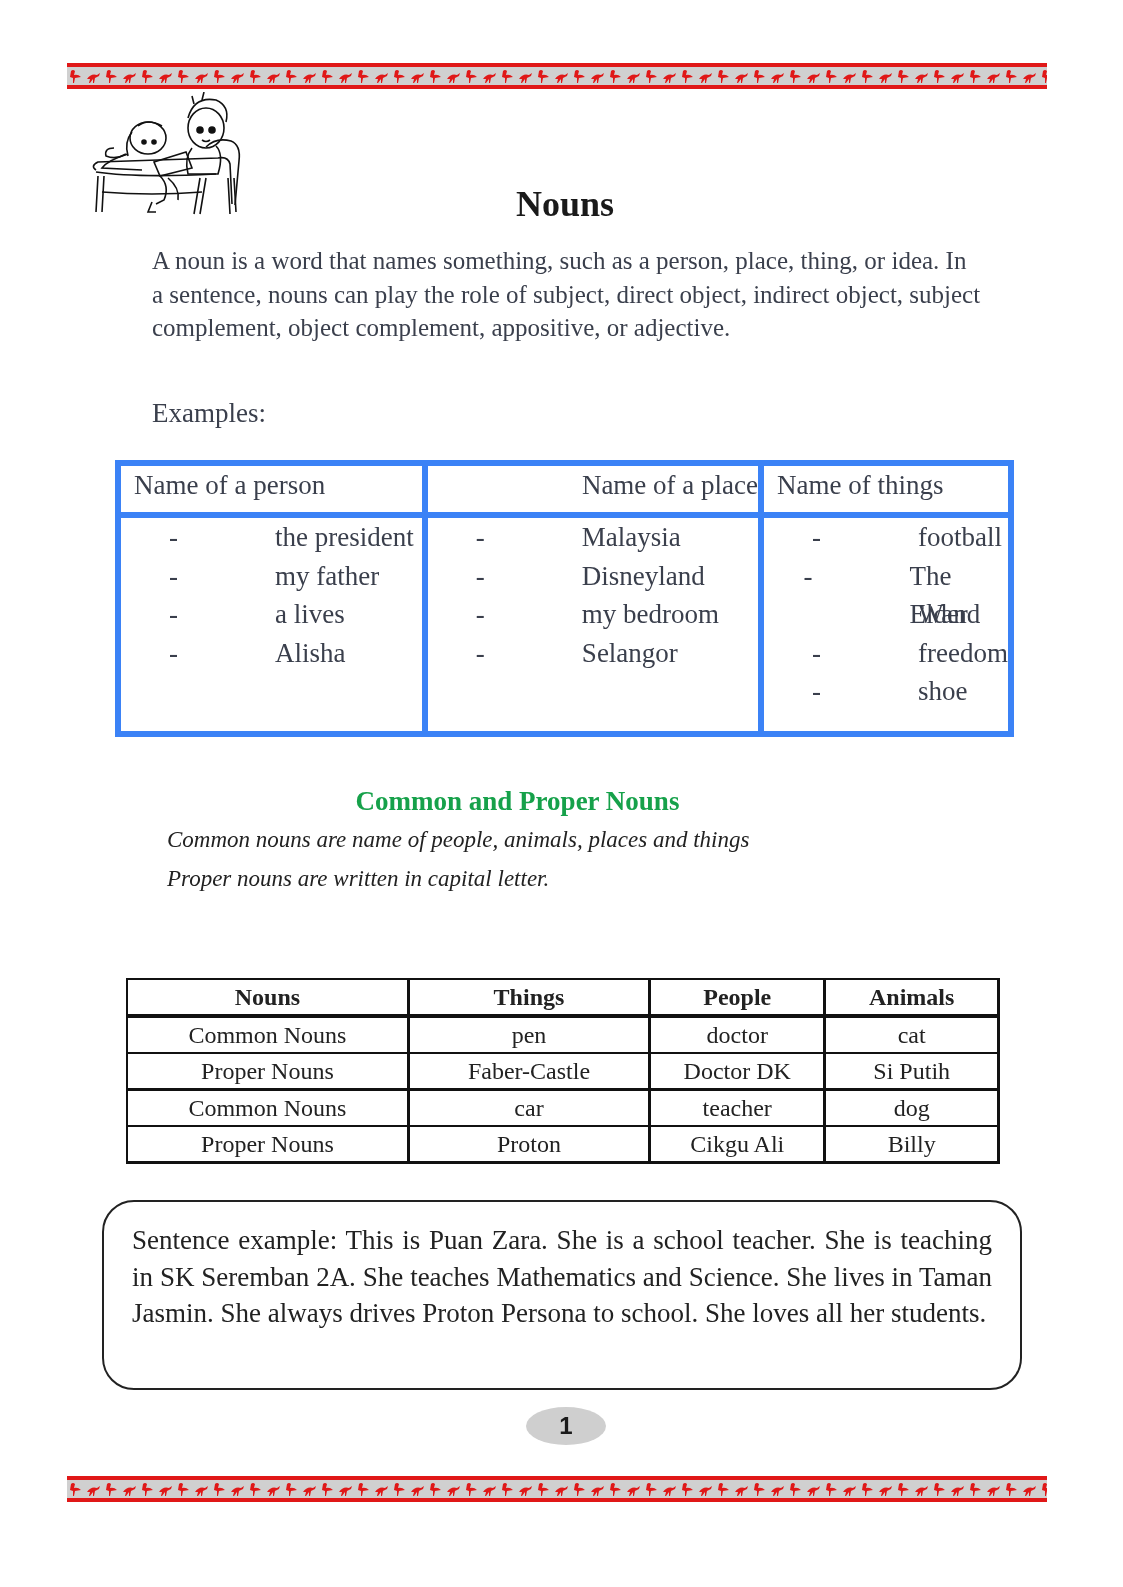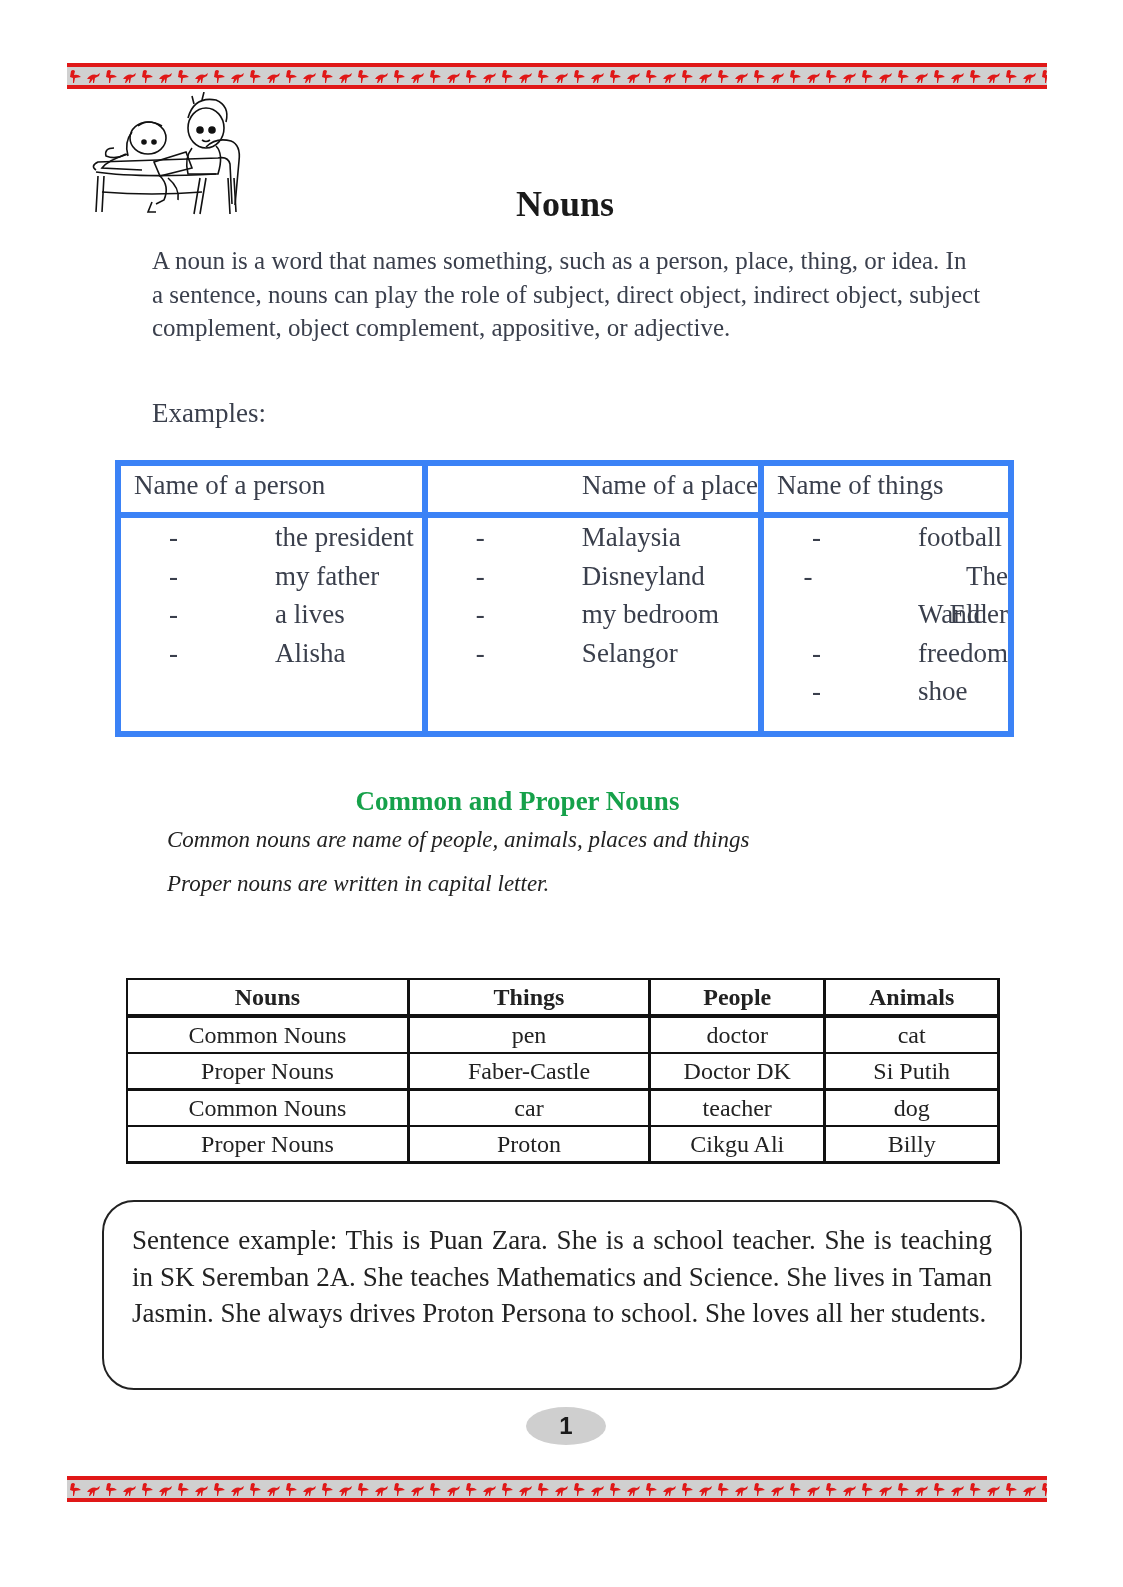--- a/index.html
+++ b/index.html
@@ -26,27 +26,27 @@
     font-size:27px; color:#3a3f4c; }
   table.examples th, table.examples td { border:6px solid #3b82f6; vertical-align:top; }
   table.examples th { font-weight:normal; text-align:left; height:46px; padding:0 0 0 13px; line-height:38px; }
   table.examples td { height:213px; padding:0; }
   table.examples .col1 { width:294px; }
   table.examples .col2 { width:324px;text-align:right; }
   .ex-list { list-style:none; margin:0; padding:0; }
   .ex-list li { display:flex; height:38.5px; line-height:38.5px; }
   .ex-list .dash { width:108px; text-align:right; padding-right:0; box-sizing:border-box; }
   .ex-list .dash span { display:inline-block; width:60px; text-align:left; }
-  .ex-list .txt { padding-left:46px;text-align:right; }
+  .ex-list .txt { padding-left:46px; }
 
   .subtitle { position:absolute; left:0; width:1035px; top:786px; text-align:center;
     font-weight:bold; font-size:27px; color:#16a14a; }
   .cp-lines { position:absolute; left:167px; top:820px; font-size:23px; color:#222;font-style:italic; }
   .cp-lines div { height:39px; line-height:39px; }
-  .cp-lines div.last { margin-top:5px; }
+  .cp-lines div.last { }
 
   table.nouns { position:absolute; left:126px; top:978px; width:874px; border-collapse:collapse;
     font-size:24px; color:#222; text-align:center; }
   table.nouns th, table.nouns td { border:2px solid #111; height:34px; padding:0; line-height:34px; }
   table.nouns th { font-weight:bold; border-bottom:4px solid #111; }
   table.nouns tr.grp-end td { border-bottom:3.5px solid #111; }
   table.nouns td, table.nouns th { border-right:3px solid #111; }
   table.nouns .c1 { width:282px; } table.nouns .c2 { width:241px; }
   table.nouns .c3 { width:174px; } table.nouns .c4 { width:172px; }
 

